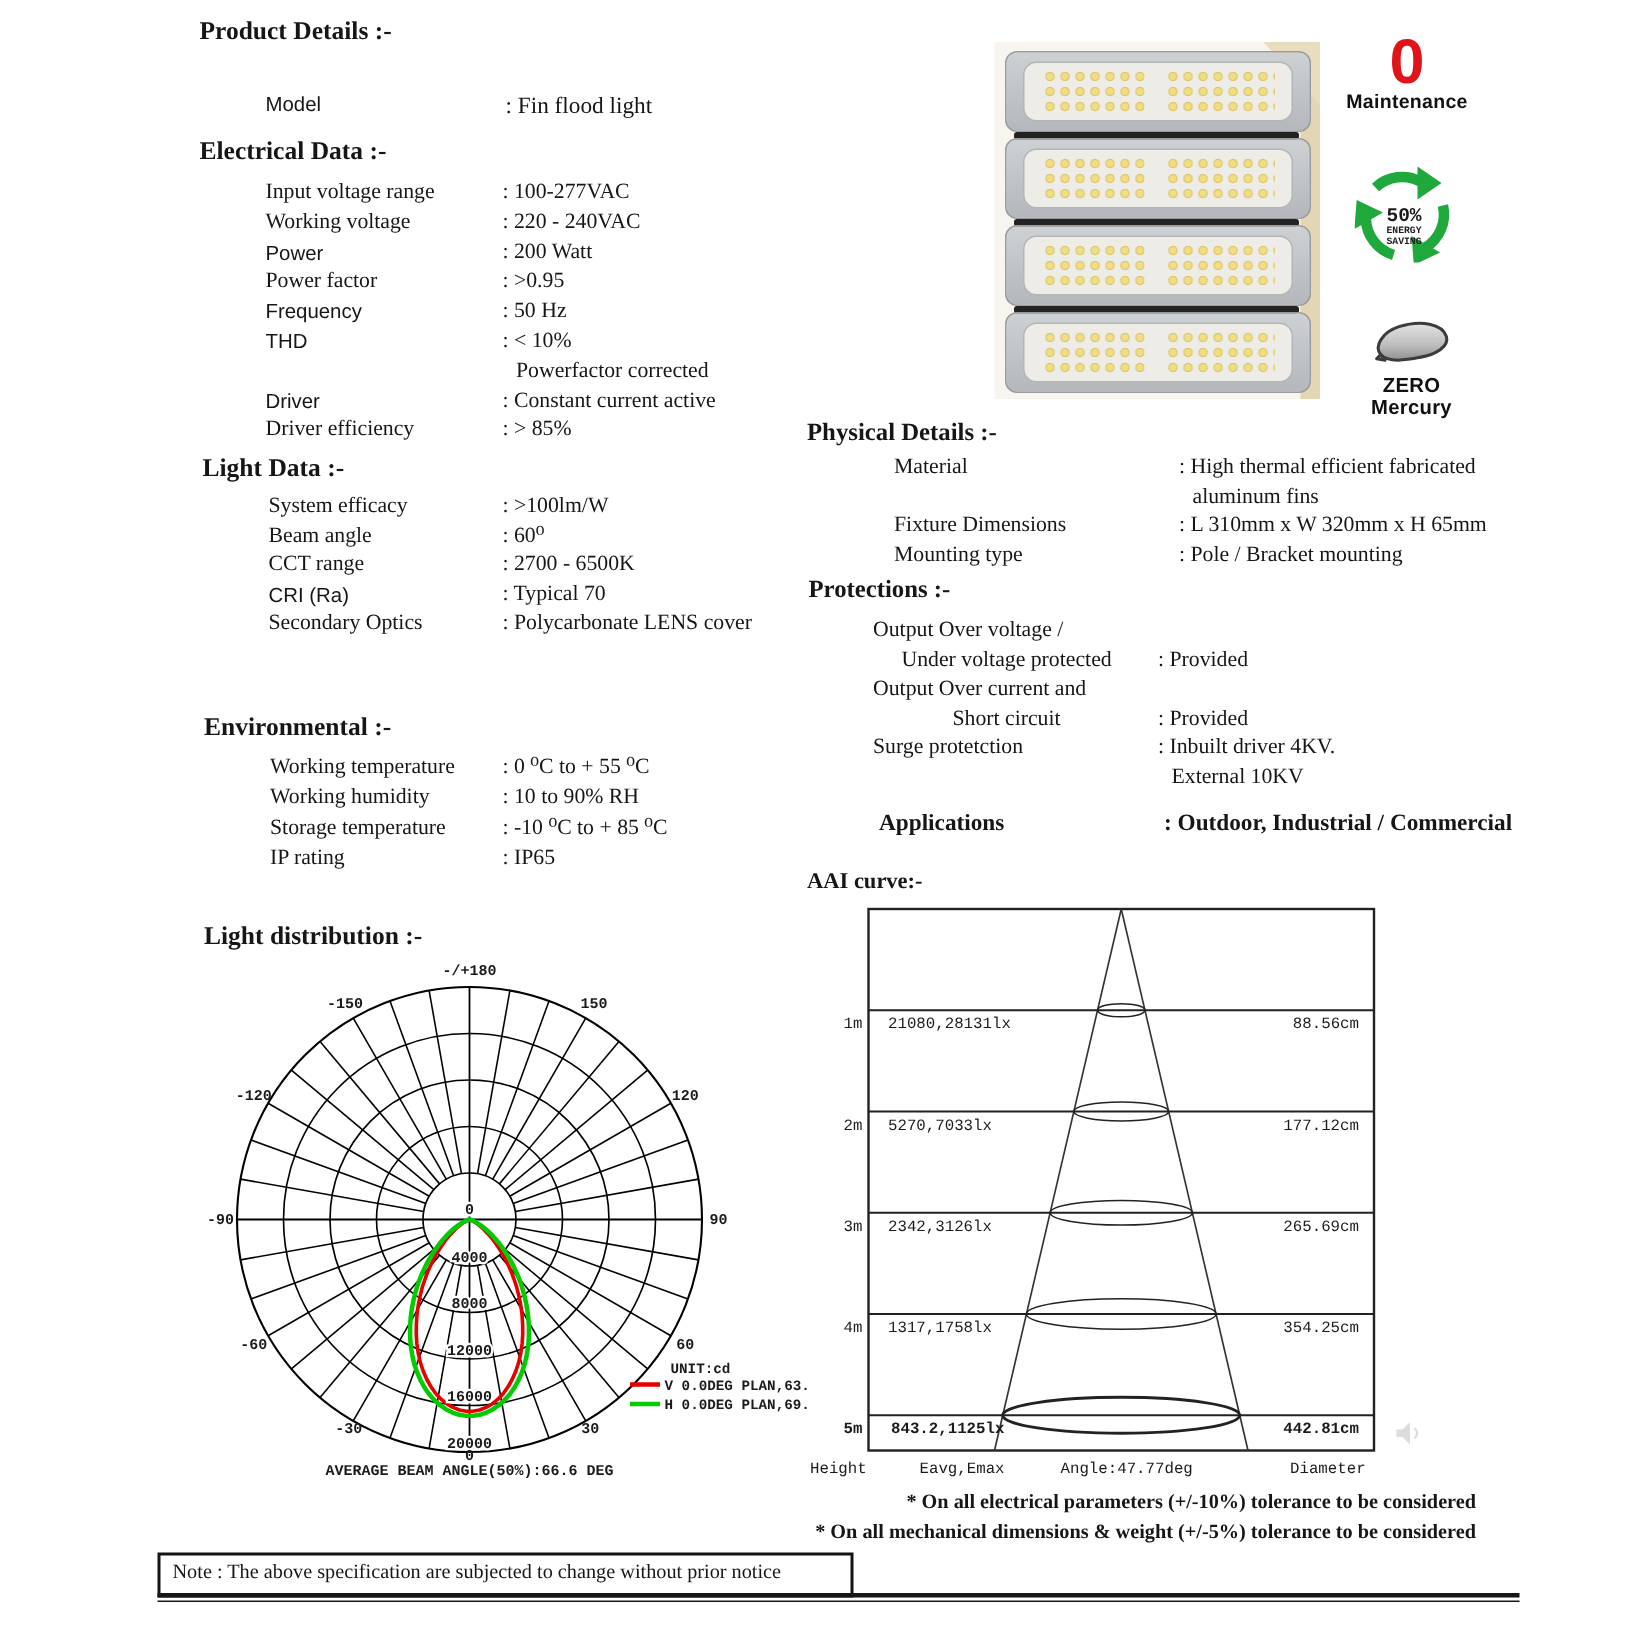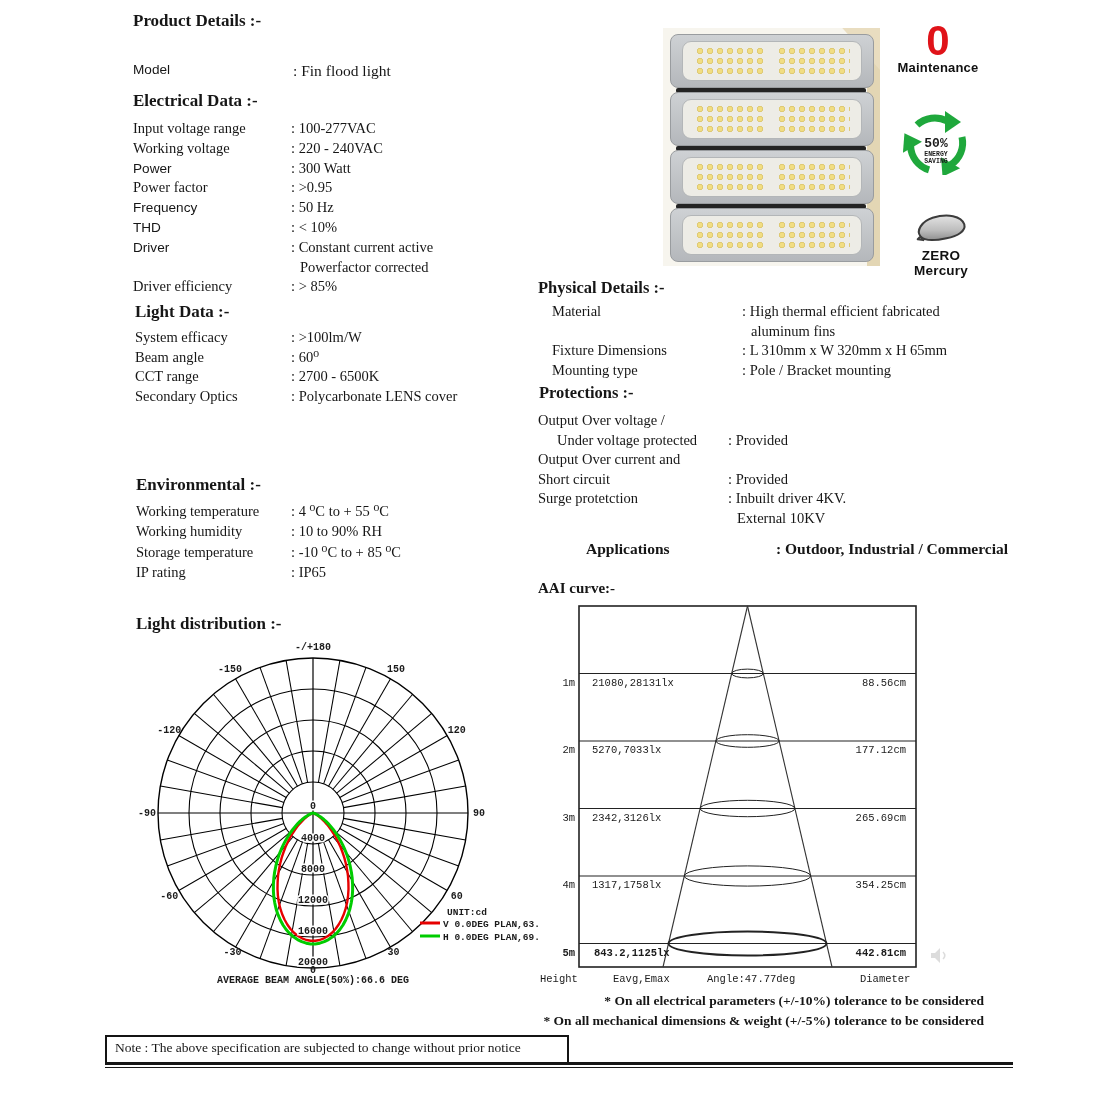--- a/index.html
+++ b/index.html
@@ -1,23 +1,23 @@
 <!DOCTYPE html>
 <html><head>
 <meta charset="utf-8">
 <style>
   html,body{margin:0;padding:0;background:#ffffff;}
   .page{position:relative;width:1100px;height:1100px;background:#fff;overflow:hidden;
         font-family:"Liberation Serif","DejaVu Serif",serif;color:#161616;}
   .h{position:absolute;font-weight:bold;font-size:17px;white-space:nowrap;}
   .rows{position:absolute;}
-  .srow{display:flex;white-space:nowrap;}
+  .srow{display:flex;white-space:nowrap;margin-left:44px;}
   .slabel{flex:none;width:var(--lw);box-sizing:border-box;}
   .slabel.ind{padding-left:19px;}
-  .slabel.lright{text-align:left;padding-right:12px;}
+  .slabel.lright{text-align:center;padding-right:12px;}
   .slabel.sans{font-family:"Liberation Sans","DejaVu Sans",sans-serif;font-size:13.6px;}
   .sval.cont{padding-left:9px;}
   .modelrow{font-size:15.5px;}
   
   .badge{position:absolute;text-align:center;font-family:"Liberation Sans","DejaVu Sans",sans-serif;}
   .zero-big{font-size:42px;font-weight:bold;line-height:38px;}
   .badge-label{font-size:13px;font-weight:bold;letter-spacing:.2px;color:#111;}
   
   .photo{position:absolute;left:663px;top:28px;width:217px;height:238px;background:#f7f5ee;overflow:hidden;}
   .ph-right{position:absolute;right:0;top:0;width:13px;height:100%;background:#e3d6b4;}
@@ -64,73 +64,77 @@
       <div class="srow">
         <span class="slabel">Input voltage range</span>
         <span class="sval">: 100-277VAC</span>
       </div>
       <div class="srow">
         <span class="slabel">Working voltage</span>
         <span class="sval">: 220 - 240VAC</span>
       </div>
       <div class="srow">
         <span class="slabel sans">Power</span>
-        <span class="sval">: 300 Watt</span>
+        <span class="sval">: 200 Watt</span>
       </div>
       <div class="srow">
         <span class="slabel">Power factor</span>
         <span class="sval">: &gt;0.95</span>
       </div>
       <div class="srow">
         <span class="slabel sans">Frequency</span>
         <span class="sval">: 50 Hz</span>
       </div>
       <div class="srow">
         <span class="slabel sans">THD</span>
         <span class="sval">: &lt; 10%</span>
       </div>
       <div class="srow">
+        <span class="slabel"></span>
+        <span class="sval cont">Powerfactor corrected</span>
+      </div>
+      <div class="srow">
         <span class="slabel sans">Driver</span>
         <span class="sval">: Constant current active</span>
       </div>
       <div class="srow">
-        <span class="slabel"></span>
-        <span class="sval cont">Powerfactor corrected</span>
-      </div>
-      <div class="srow">
         <span class="slabel">Driver efficiency</span>
         <span class="sval">: &gt; 85%</span>
       </div>
     </div>
 
   <div class="h" style="left:135px;top:302px;">Light Data :-</div>
   <div class="rows" style="left:135px;top:328px;--lw:156px;font-size:14.5px;line-height:19.6px;">
       <div class="srow">
         <span class="slabel">System efficacy</span>
         <span class="sval">: &gt;100lm/W</span>
       </div>
       <div class="srow">
         <span class="slabel">Beam angle</span>
         <span class="sval">: 60⁰</span>
       </div>
       <div class="srow">
         <span class="slabel">CCT range</span>
         <span class="sval">: 2700 - 6500K</span>
       </div>
       <div class="srow">
+        <span class="slabel sans">CRI (Ra)</span>
+        <span class="sval">: Typical 70</span>
+      </div>
+      <div class="srow">
         <span class="slabel">Secondary Optics</span>
         <span class="sval">: Polycarbonate LENS cover</span>
       </div>
     </div>
 
   <div class="h" style="left:136px;top:475px;">Environmental :-</div>
   <div class="rows" style="left:136px;top:501px;--lw:155px;font-size:14.5px;line-height:20.3px;">
       <div class="srow">
         <span class="slabel">Working temperature</span>
-        <span class="sval">:  4 ⁰C to + 55 ⁰C</span>
+        <span class="sval">:  0 ⁰C to + 55 ⁰C</span>
       </div>
       <div class="srow">
         <span class="slabel">Working humidity</span>
         <span class="sval">: 10 to 90% RH</span>
       </div>
       <div class="srow">
         <span class="slabel">Storage temperature</span>
         <span class="sval">: -10 ⁰C to + 85 ⁰C</span>
       </div>
       <div class="srow">

